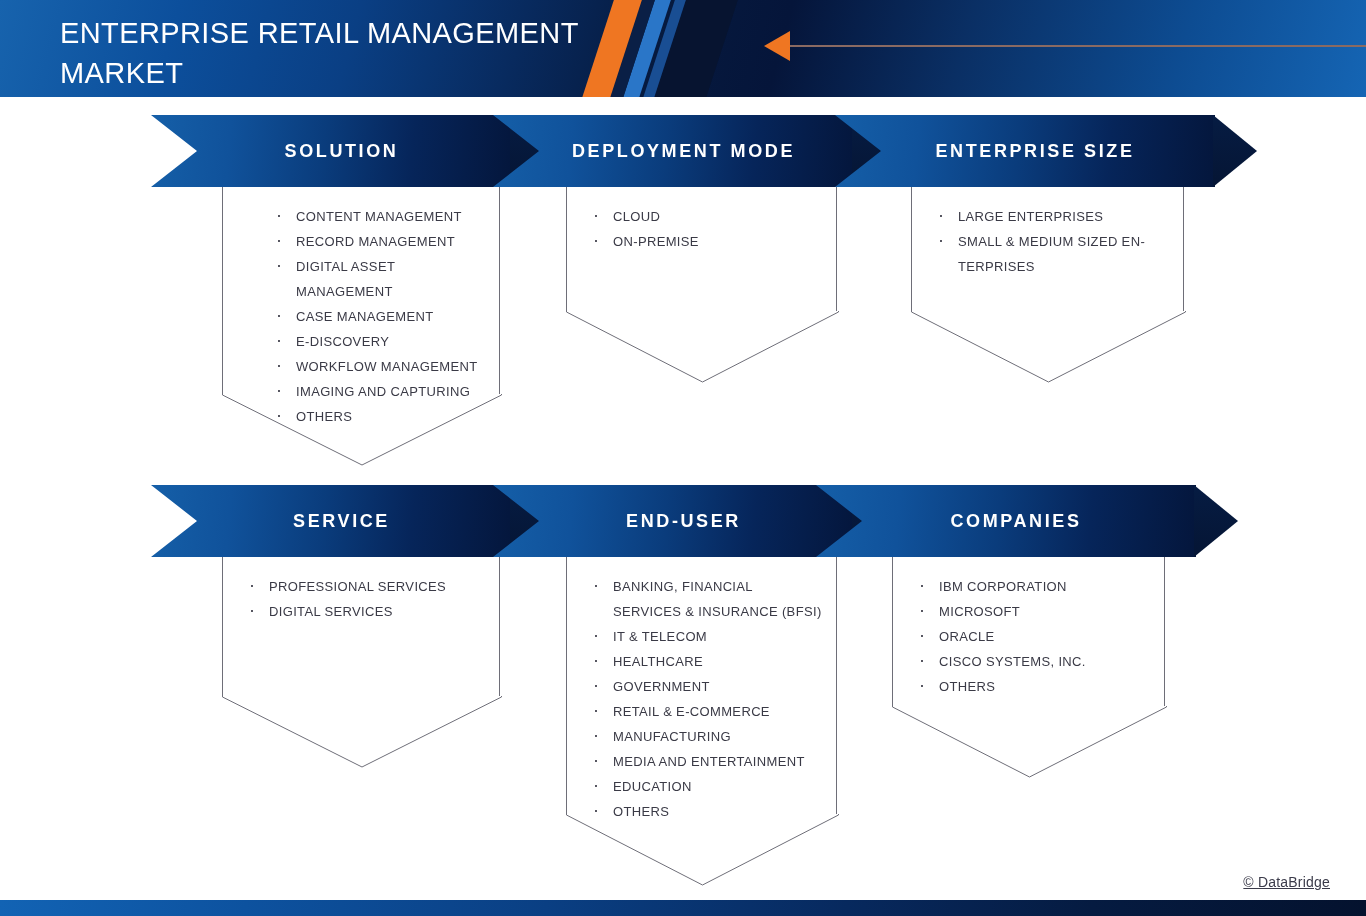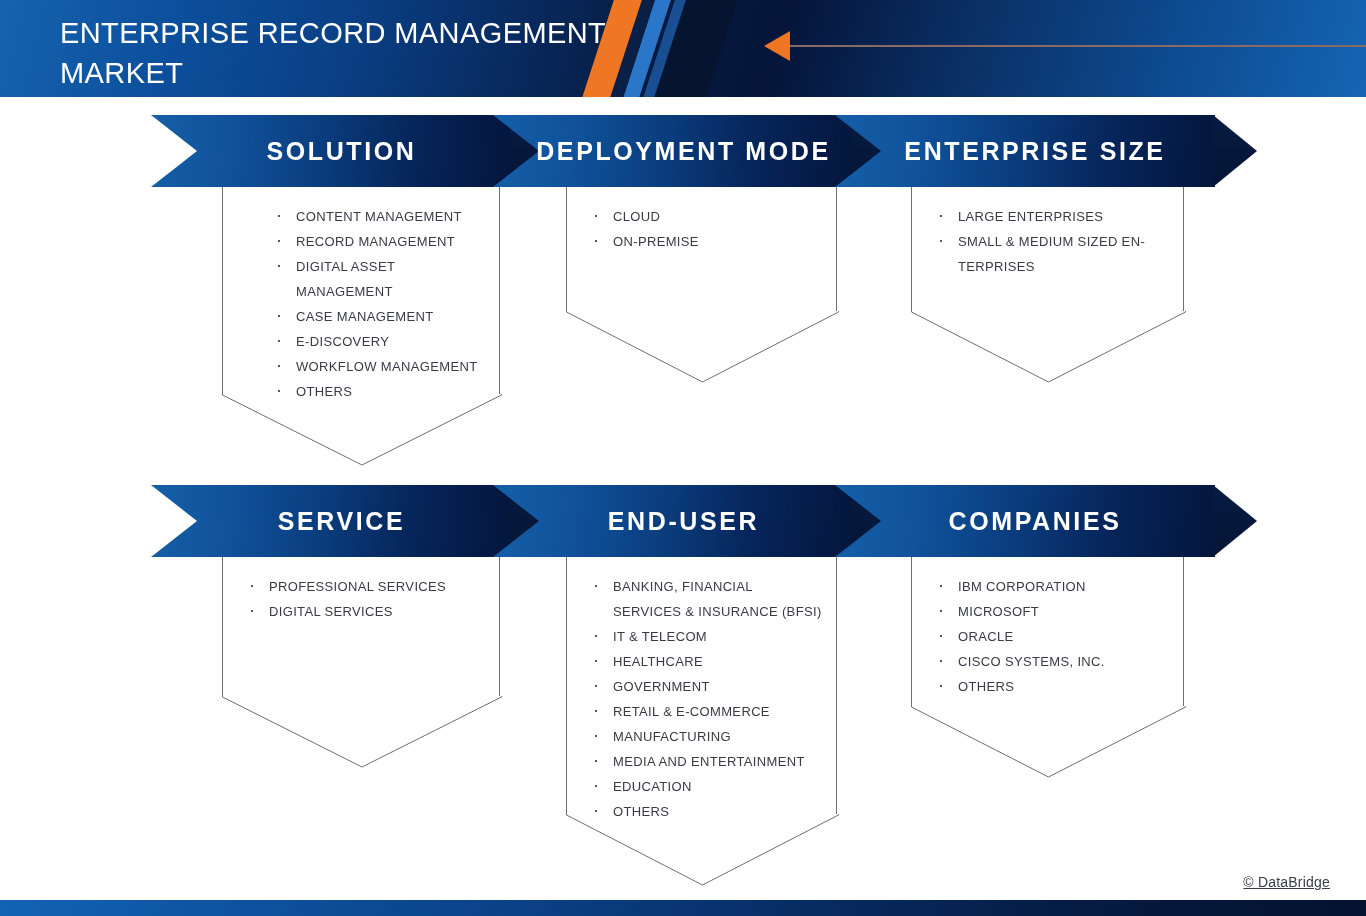--- a/index.html
+++ b/index.html
@@ -139,21 +139,21 @@
     clip-path: polygon(0 0, 100% 50%, 0 100%);
   }
   .banner-label {
     position: absolute;
     left: 0; top: 0;
     width: 100%; height: 72px;
     display: flex;
     align-items: center;
     justify-content: center;
     color: #ffffff;
-    font-size: 25px;
+    font-size: 18px;
     font-weight: bold;
     letter-spacing: 2.6px;
     z-index: 3;
     padding-left: 20px;
     box-sizing: border-box;
   }
 
   .panel {
     position: relative;
     border-left: 1px solid #6e6e78;
@@ -192,34 +192,34 @@
     font-size: 18px;
     line-height: 25px;
   }
 
   
   #col-solution   { left: 151px; top: 115px;  width: 361px; }
   #col-deployment { left: 493px; top: 115px;  width: 361px; }
   #col-enterprise { left: 835px; top: 115px;  width: 380px; }
   #col-service    { left: 151px; top: 485px;  width: 361px; }
   #col-enduser    { left: 493px; top: 485px;  width: 361px; }
-  #col-companies  { left: 835px; top: 485px;  width: 380px; }
+  #col-companies  { left: 816px; top: 485px;  width: 380px; }
 
   #col-solution   .panel { margin-left: 71px; width: 278px; height: 207px; padding-left: 27px; }
   #col-deployment .panel { margin-left: 73px; width: 271px; height: 124px; }
   #col-enterprise .panel { margin-left: 76px; width: 273px; height: 124px; }
   #col-service    .panel { margin-left: 71px; width: 278px; height: 139px; }
   #col-enduser    .panel { margin-left: 73px; width: 271px; height: 257px; }
   #col-companies  .panel { margin-left: 76px; width: 273px; height: 149px; }
 </style>
 </head>
 <body>
 
 <div class="header">
-  <div class="header-title">ENTERPRISE RECORD MANAGEMENT
+  <div class="header-title">ENTERPRISE RETAIL MANAGEMENT
 MARKET</div>
   <div class="stripe stripe-dark"></div>
   <div class="stripe stripe-blue2"></div>
   <div class="stripe stripe-blue1"></div>
   <div class="stripe stripe-gap"></div>
   <div class="stripe stripe-orange"></div>
   <div class="arrow-line"></div>
   <div class="arrow-head"></div>
 </div>
 
@@ -230,20 +230,21 @@
     <div class="banner-label">SOLUTION</div>
   </div>
   <div class="panel">
     <ul class="items">
       <li>CONTENT MANAGEMENT</li>
       <li>RECORD MANAGEMENT</li>
       <li>DIGITAL ASSET MANAGEMENT</li>
       <li>CASE MANAGEMENT</li>
       <li>E-DISCOVERY</li>
       <li>WORKFLOW MANAGEMENT</li>
+      <li>IMAGING AND CAPTURING</li>
       <li>OTHERS</li>
     </ul>
     <div class="panel-points">
       <svg width="280" height="72" viewBox="0 0 280 72" preserveAspectRatio="none">
         <path d="M0.5,0 L0.5,1 L140,71 L279.5,1 L279.5,0" fill="none" stroke="#6e6e78" stroke-width="1"></path>
       </svg>
     </div>
   </div>
 </div>
 

